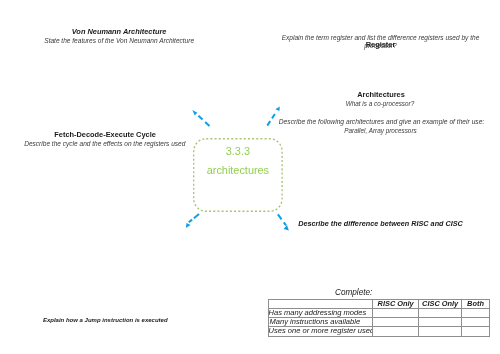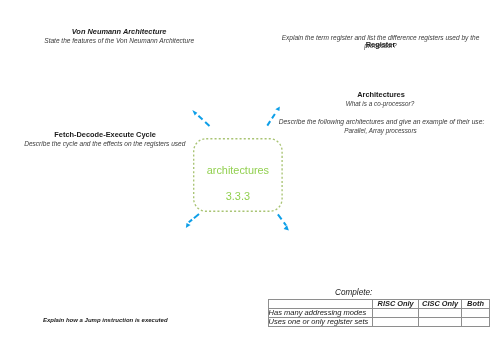--- a/index.html
+++ b/index.html
@@ -10,21 +10,21 @@
   #page{position:relative;width:500px;height:354px;}
 
   .line{position:absolute;white-space:nowrap;text-align:center;}
   .ttl{font-weight:bold;font-size:7.4px;}
   .sub{font-style:italic;font-size:6.55px;color:#3a3a3a;}
   .note{font-weight:bold;font-style:italic;}
 
   
   #centre{position:absolute;left:193px;top:138.3px;width:89.8px;height:74.0px;}
   #centre .num{position:absolute;left:0;right:0;top:6.4px;text-align:center;
-     color:#92d050;font-size:10.9px;line-height:12px;margin-top:45px;}
+     color:#92d050;font-size:10.9px;line-height:12px;}
   #centre .nm{position:absolute;left:0;right:0;top:25.2px;text-align:center;
      color:#92d050;font-size:10.9px;line-height:14.1px;}
   #centre svg{position:absolute;left:0;top:0;overflow:visible;}
 
   svg.arrows{position:absolute;left:0;top:0;width:500px;height:354px;overflow:visible;}
 
   
   #tbl{position:absolute;left:267.5px;top:299.2px;width:221.5px;
        border-collapse:collapse;table-layout:fixed;}
   #tbl td,#tbl th{border:0.8px solid #8e8e8e;height:8.08px;padding:0;line-height:6px;
@@ -72,20 +72,21 @@
   <div class="line sub" style="left:280.5px;width:200px;top:42.1px;">processor?</div>
 
   <div class="line ttl" style="left:5.1px;width:200px;top:129.6px;">Fetch-Decode-Execute Cycle</div>
   <div class="line sub" style="left:4.8px;width:200px;top:140.2px;">Describe the cycle and the effects on the registers used</div>
 
   <div class="line ttl" style="left:279px;width:204px;top:90.2px;">Architectures</div>
   <div class="line sub" style="left:278px;width:204px;top:99.7px;font-size:6.35px;">What is a co-processor?</div>
   <div class="line sub" style="left:278.8px;width:204px;top:117.6px;font-size:6.68px;">Describe the following architectures and give an example of their use:</div>
   <div class="line sub" style="left:278.5px;width:204px;top:127.2px;font-size:6.35px;">Parallel, Array processors</div>
 
+  <div class="line note" style="left:298.2px;top:219.2px;font-size:7.25px;text-align:left;">Describe the difference between RISC and CISC</div>
   <div class="line note" style="left:42.9px;top:316.7px;font-size:6.0px;text-align:left;">Explain how a Jump instruction is executed</div>
 
   <div id="complete">Complete:</div>
 
   <table id="tbl">
     <colgroup>
       <col style="width:104.6px">
         <col style="width:46.1px">
         <col style="width:42.9px">
         <col style="width:27.9px">
@@ -97,21 +98,27 @@
       <th>CISC Only</th>
       <th>Both</th>
     </tr>
     <tr>
           <td class="lbl">Has many addressing modes</td>
           <td></td>
           <td></td>
           <td></td>
         </tr>
     <tr>
-          <td class="lbl">Uses one or only register sets</td>
+          <td class="lbl">Many instructions available</td>
+          <td></td>
+          <td></td>
+          <td></td>
+        </tr>
+    <tr>
+          <td class="lbl">Uses one or more register used</td>
           <td></td>
           <td></td>
           <td></td>
         </tr>
     </tbody>
   </table>
 
 </div>
 
 </body></html>

